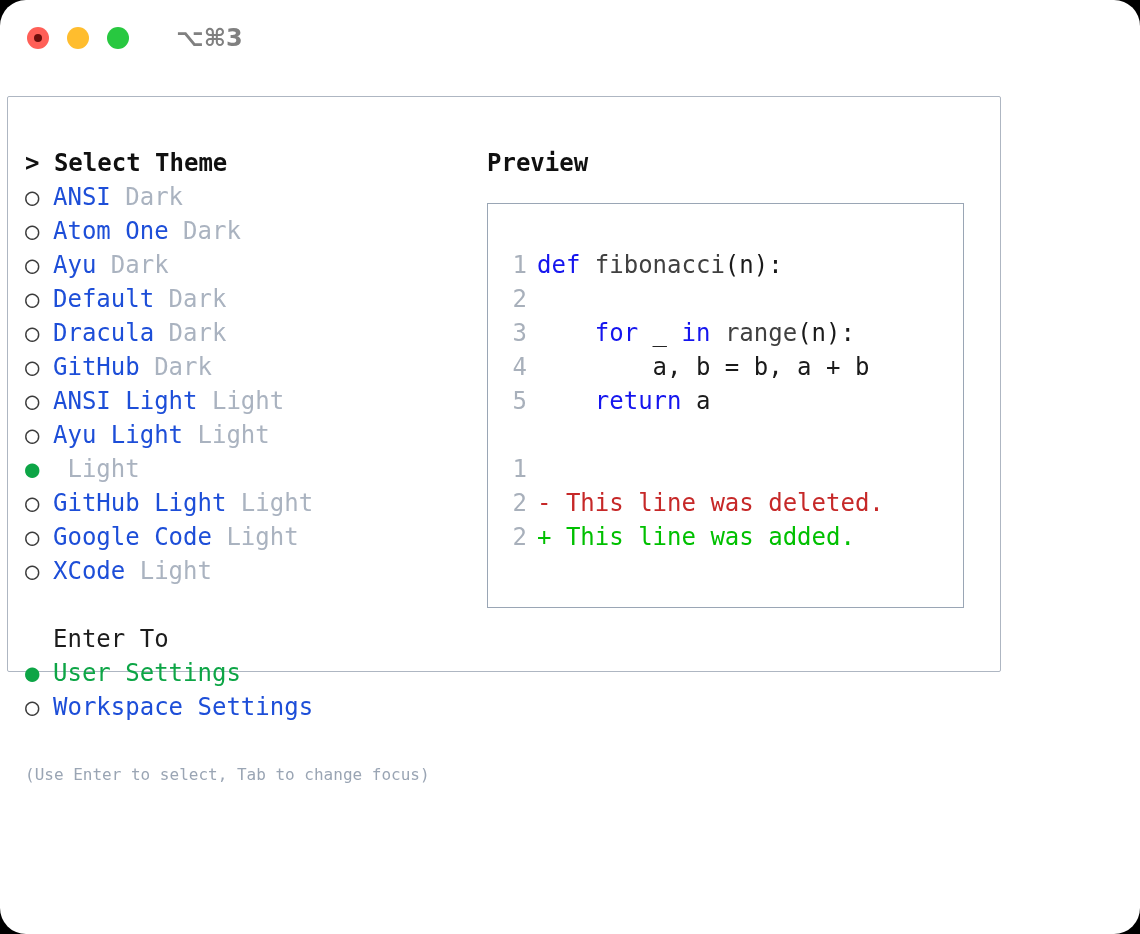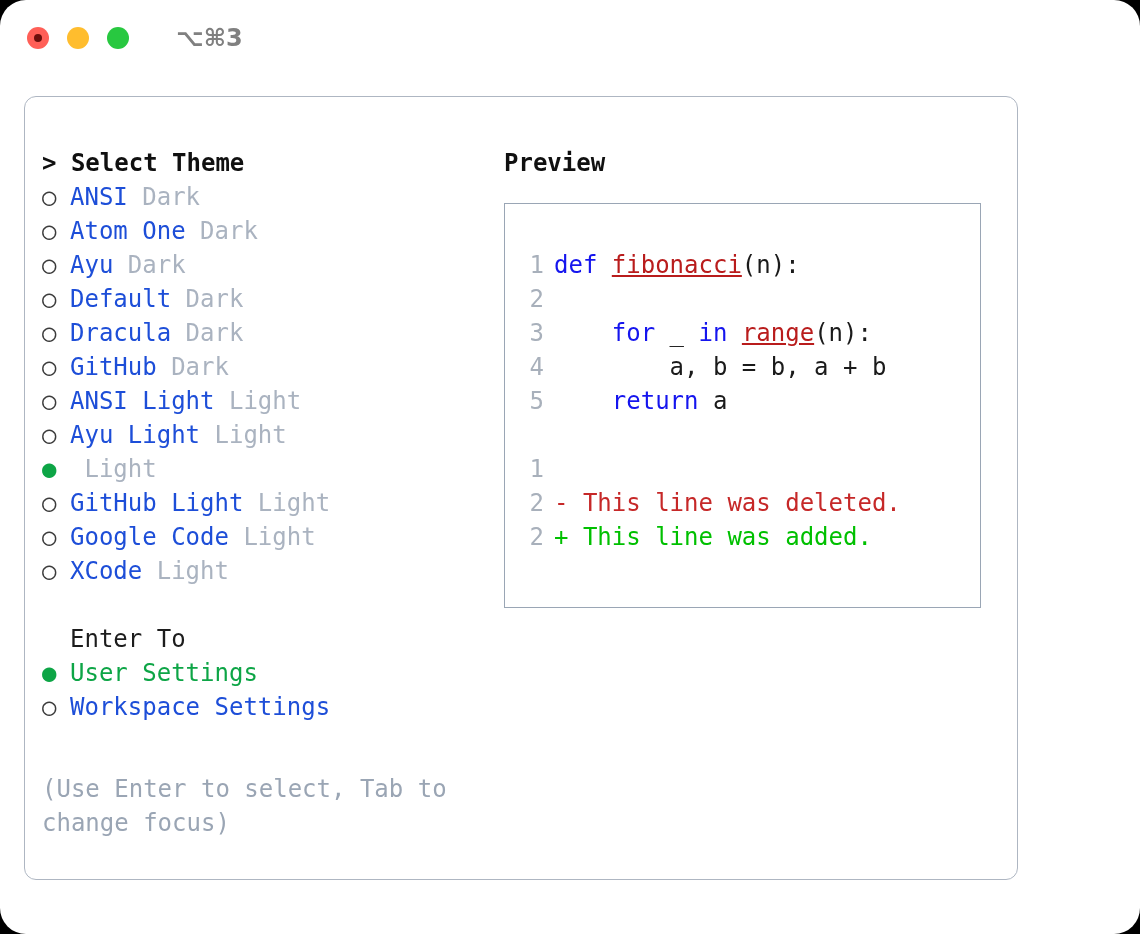--- a/index.html
+++ b/index.html
@@ -67,26 +67,26 @@
     font-weight: bold;
     color: #808080;
     letter-spacing: 0px;
     line-height: 1;
     font-family: "DejaVu Sans", "Liberation Sans", sans-serif;
   }
 
   
   .panel {
     position: absolute;
-    left: 24px;
+    left: 7px;
     top: 96px;
     width: 994px;
-    height: 784px;
+    height: 576px;
     border: 1.5px solid #aeb6c2;
-    border-radius: 12px;
+    border-radius: 2px;
     box-sizing: border-box;
     background: #ffffff;
   }
 
   .panel-inner {
     position: absolute;
     left: 0; top: 0;
     width: 100%;
     height: 100%;
   }
@@ -132,22 +132,22 @@
 
   .apply-label {
     font-size: 24px;
     color: #1c1c1c;
     line-height: 34px;
     padding-left: 28px;
     white-space: pre;
   }
 
   .hint {
-    margin-top: 48px;
-    font-size: 24px;
+    margin-top: 34px;
+    font-size: 16px;
     line-height: 34px;
     color: #9aa5b4;
     width: 410px;
     white-space: pre-wrap;
     word-break: normal;
   }
 
   
   .right-col {
     position: absolute;
@@ -188,21 +188,21 @@
   }
   .lineno {
     width: 30px;
     flex: 0 0 30px;
     text-align: right;
     color: #a8b0bb;
     margin-right: 10px;
   }
   .code-txt { color: #1a1a1a; }
   .tok-kw   { color: #1515ee; }
-  .tok-fn   { color: #b91c1c; text-decoration: underline; }
+  .tok-fn   { color: #404040; }
   .tok-def  { color: #1a1a1a; }
 
   .diff-gap { height: 34px; }
   .diff-ctx { color: #7c7c7c; }
   .diff-del { color: #c62828; }
   .diff-add { color: #00c000; }
 </style>
 </head>
 <body>
 

